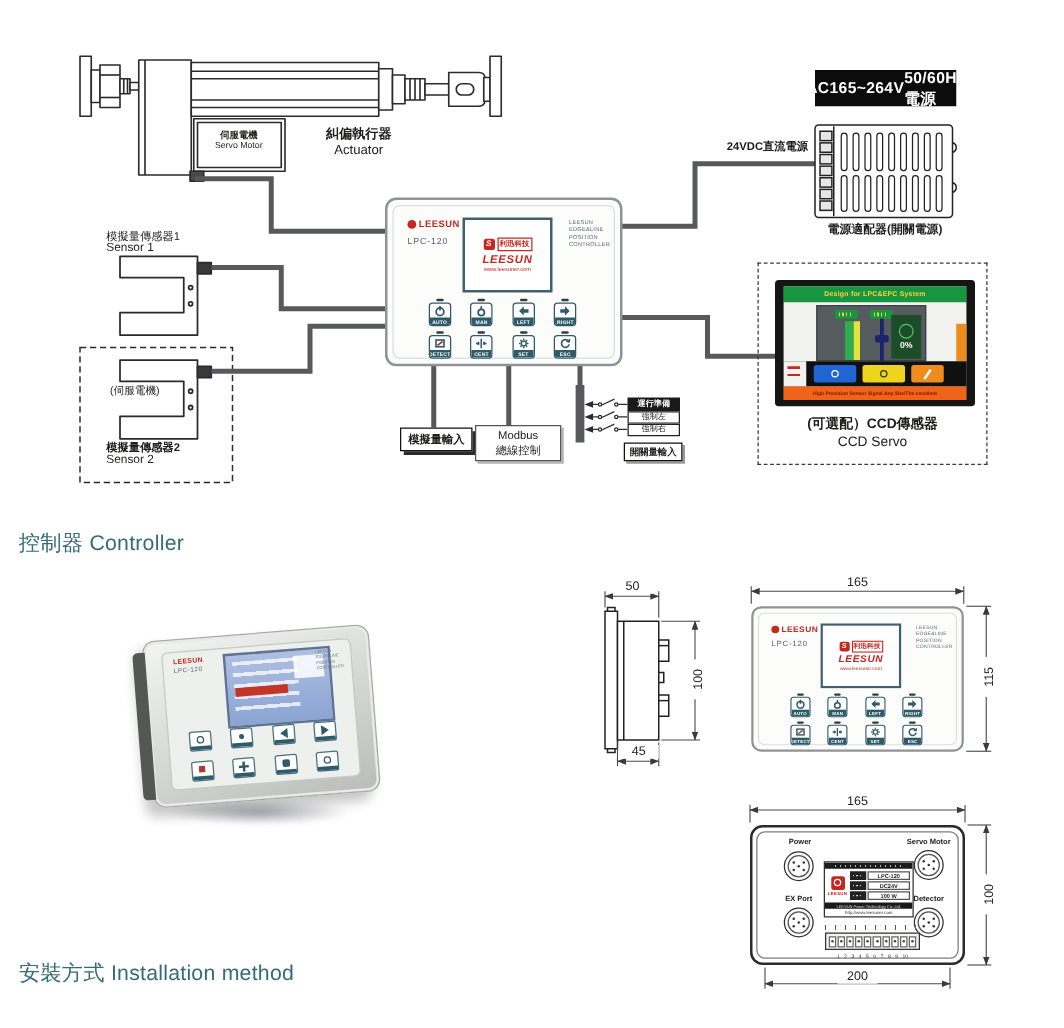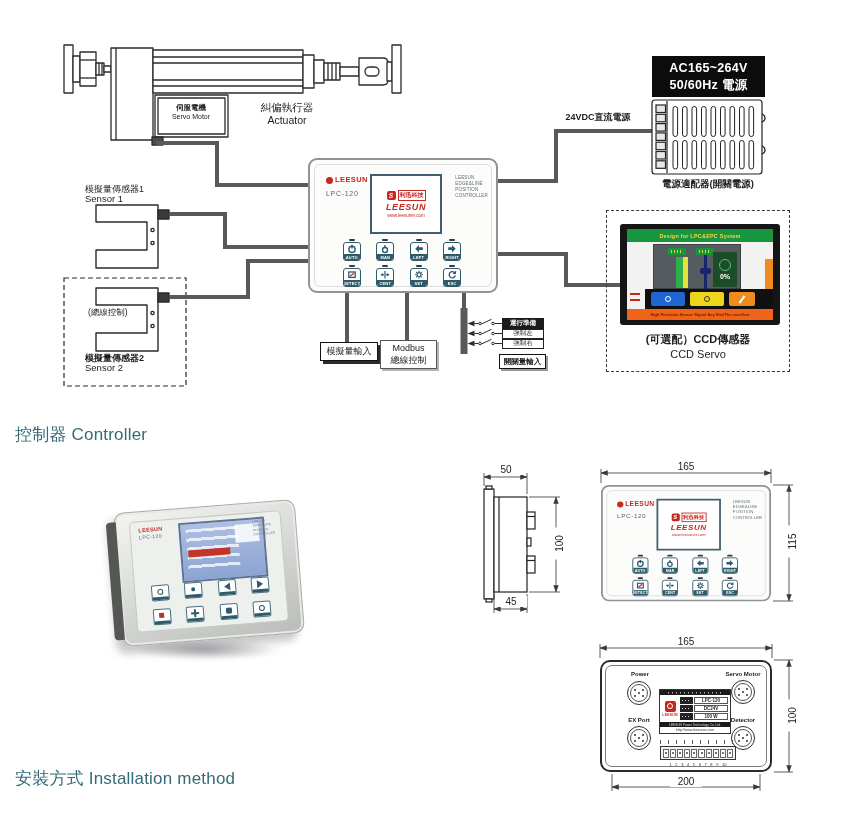--- a/index.html
+++ b/index.html
@@ -29,27 +29,27 @@
   .lpc-btn { display:flex; flex-direction:column; align-items:center; }
   .btn-led { width:6px; height:2px; background:#3a3a3a; border-radius:1px; margin-bottom:1px; }
   .btn-box { width:18px; height:19px; border:1.5px solid #2e5a69; border-radius:3px; background:#fff; overflow:hidden; display:flex; flex-direction:column; }
   .btn-icon { flex:1; display:flex; align-items:center; justify-content:center; }
   .btn-label { height:6px; background:#2e5a69; color:#fff; font-size:4px; font-weight:bold; display:flex; align-items:center; justify-content:center; letter-spacing:.2px; }
   .panel-copy { position:absolute; left:601px; top:485px; width:190px; height:135px; transform:scale(0.895,0.862); transform-origin:0 0; z-index:3; }
   .panel-copy .lpc-panel { left:0; top:0; }
 
   
   .dbox { position:absolute; z-index:2; background:#fff; display:flex; align-items:center; justify-content:center; text-align:center; }
-  .analog-box { left:320px; top:342px; width:58px; height:19px; border:1.5px solid #111; box-shadow:3px 3px 0 #2b2b2b; font-size:9px; font-weight:normal; }
-  .modbus-box { left:380px; top:340px; width:57px; height:29px; border:1px solid #555; box-shadow:2px 2px 0 #b5b5b5; font-size:9px; line-height:1.3; flex-direction:column; }
+  .analog-box { left:320px; top:342px; width:58px; height:19px; border:1.5px solid #111; box-shadow:3px 3px 0 #2b2b2b; font-size:9px; font-weight:bold; }
+  .modbus-box { left:380px; top:340px; width:69px; height:29px; border:1px solid #555; box-shadow:2px 2px 0 #b5b5b5; font-size:9px; line-height:1.3; flex-direction:column; }
   .sw-dark { left:502px; top:318px; width:42px; height:10.5px; background:#1a1a1a; color:#fff; font-size:6.5px; font-weight:bold; }
   .sw-row1 { left:502px; top:328.5px; width:42px; height:10px; border:1px solid #222; font-size:6.5px; }
   .sw-row2 { left:502px; top:338.5px; width:42px; height:10px; border:1px solid #222; font-size:6.5px; }
   .switch-input-box { left:499px; top:354px; width:47px; height:15px; border:1.2px solid #111; box-shadow:2px 2px 0 #9a9a9a; font-size:7.5px; font-weight:bold; }
-  .ac-box { position:absolute; left:652px; top:56px; width:113px; height:41px; background:#0c0c0c; color:#fff; z-index:2; display:flex; flex-direction:column; align-items:center; justify-content:center; font-size:12.5px; font-weight:bold; letter-spacing:.3px; line-height:1.35; }
+  .ac-box { position:absolute; left:652px; top:56px; width:113px; height:29px; background:#0c0c0c; color:#fff; z-index:2; display:flex; flex-direction:row; align-items:center; justify-content:center; font-size:12.5px; font-weight:bold; letter-spacing:.3px; line-height:1.35; }
   .ccd-dash { position:absolute; left:606px; top:210px; width:184px; height:162px; border:1.5px dashed #3a3a3a; z-index:1; }
 
   
   .ccd { position:absolute; left:620px; top:224px; width:160px; height:101px; background:#151515; border-radius:3px; padding:5px 7px; z-index:2; }
   .ccd-disp { width:100%; height:100%; display:flex; flex-direction:column; background:#eceCEA; }
   .ccd-title { height:13px; background:#18953f; color:#ffd23e; font-size:5.5px; font-weight:bold; display:flex; align-items:center; justify-content:center; letter-spacing:.2px; }
   .ccd-main { flex:1; position:relative; background:#f2f2f0; }
   .ccd-orange-strip { position:absolute; right:0; top:36%; bottom:0; width:8px; background:#ef8c1e; }
   .ccd-panel { position:absolute; left:26px; top:2px; width:88px; height:45px; background:#565b60; border:1px solid #3c4146; }
   .chip { position:absolute; top:3px; width:18px; height:7px; background:#18953f; background-image:repeating-linear-gradient(90deg,rgba(255,210,62,.9) 0 1px,transparent 1px 3px); background-size:12px 3px; background-repeat:no-repeat; background-position:3px 2px; }
@@ -289,28 +289,28 @@
       <line x1="774" y1="772" x2="793" y2="772"></line>
       <line x1="789" y1="660" x2="789" y2="772" marker-start="url(#ah)" marker-end="url(#ah)"></line>
       <line x1="612" y1="774" x2="612" y2="791"></line>
       <line x1="760" y1="774" x2="760" y2="791"></line>
       <line x1="612" y1="787" x2="760" y2="787" marker-start="url(#ah)" marker-end="url(#ah)"></line>
     </g>
   </svg>
 
   <div class="lbl ctr" style="left:158px;top:104px;width:66px;font-size:7.5px;font-weight:bold;">伺服電機</div>
   <div class="lbl ctr" style="left:158px;top:113px;width:66px;font-size:7px;">Servo Motor</div>
-  <div class="lbl ctr" style="left:248px;top:101px;width:78px;font-size:10.5px;font-weight:normal;">糾偏執行器</div>
+  <div class="lbl ctr" style="left:248px;top:101px;width:78px;font-size:10.5px;font-weight:bold;">糾偏執行器</div>
   <div class="lbl ctr" style="left:248px;top:114px;width:78px;font-size:10.5px;">Actuator</div>
   <div class="lbl" style="left:85px;top:184px;font-size:9px;font-weight:normal;">模擬量傳感器1</div>
   <div class="lbl" style="left:85px;top:194px;font-size:9.5px;">Sensor 1</div>
-  <div class="lbl" style="left:88px;top:308px;font-size:8.5px;">(總線控制)</div>
+  <div class="lbl" style="left:88px;top:308px;font-size:8.5px;">(伺服電機)</div>
   <div class="lbl" style="left:85px;top:353px;font-size:9px;font-weight:bold;">模擬量傳感器2</div>
   <div class="lbl" style="left:85px;top:363px;font-size:9.5px;">Sensor 2</div>
-  <div class="lbl ctr" style="left:556px;top:112px;width:84px;font-size:9px;font-weight:bold;">24VDC直流電源</div>
+  <div class="lbl ctr" style="left:572px;top:112px;width:84px;font-size:9px;font-weight:bold;">24VDC直流電源</div>
   <div class="lbl ctr" style="left:648px;top:179px;width:120px;font-size:9.5px;font-weight:bold;">電源適配器(開關電源)</div>
 
   <div class="ac-box">
     <span>AC165~264V</span>
     <span>50/60Hz 電源</span>
   </div>
 
   <div class="lpc-panel" style="left:308px;top:158px;">
     <div class="lpc-inner"></div>
     <div class="lpc-brand">

